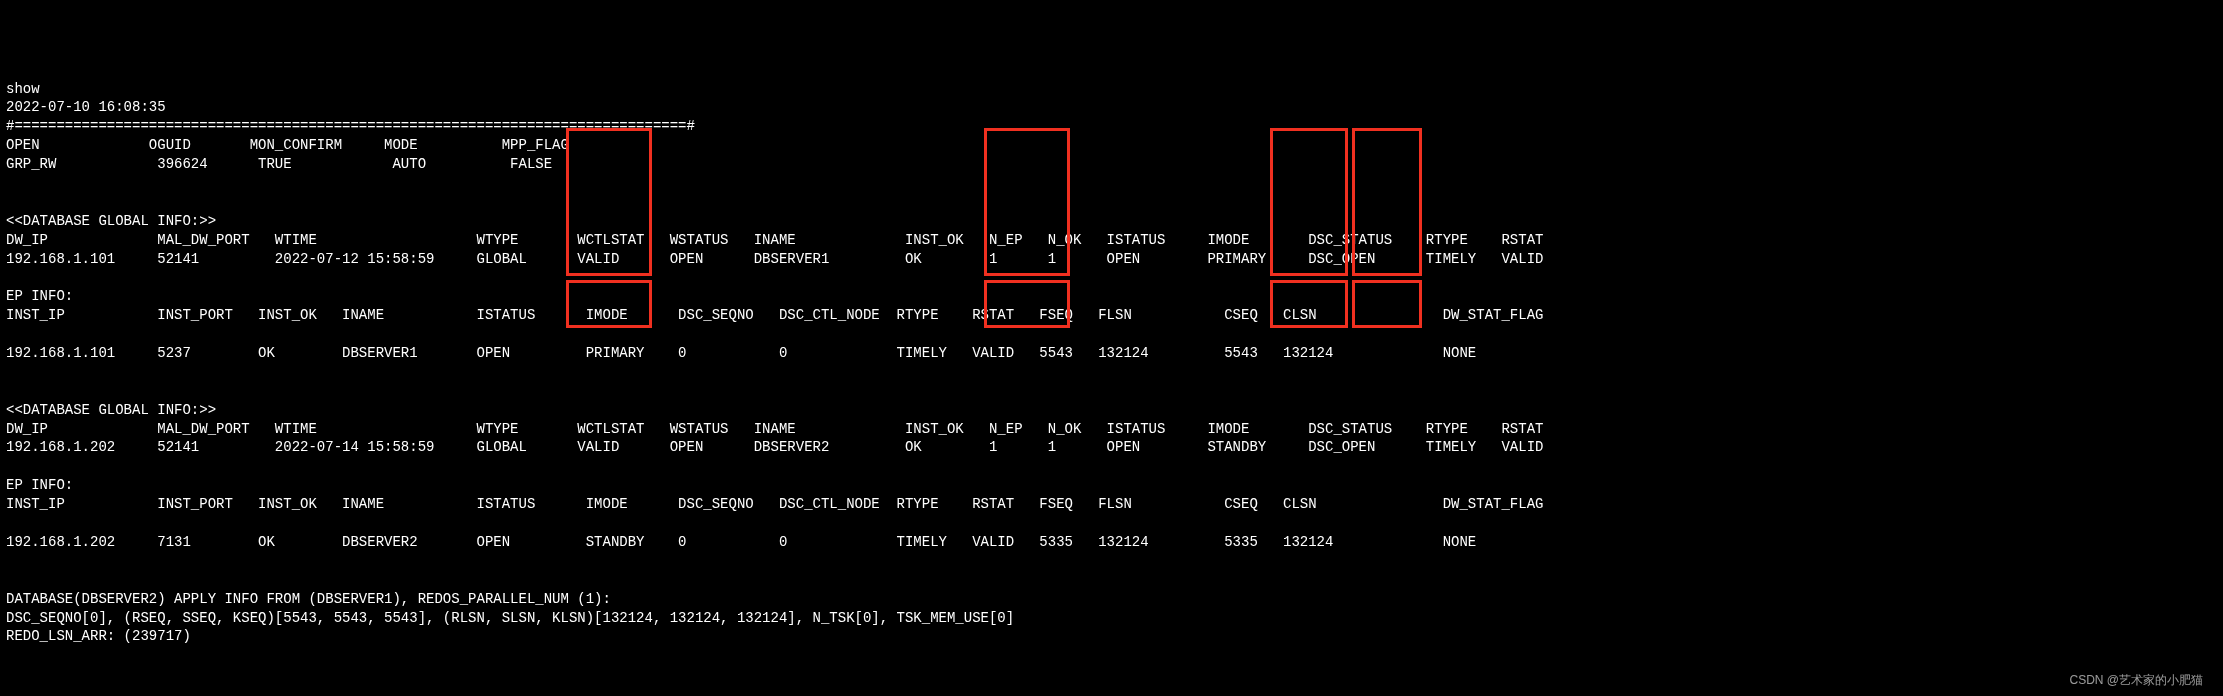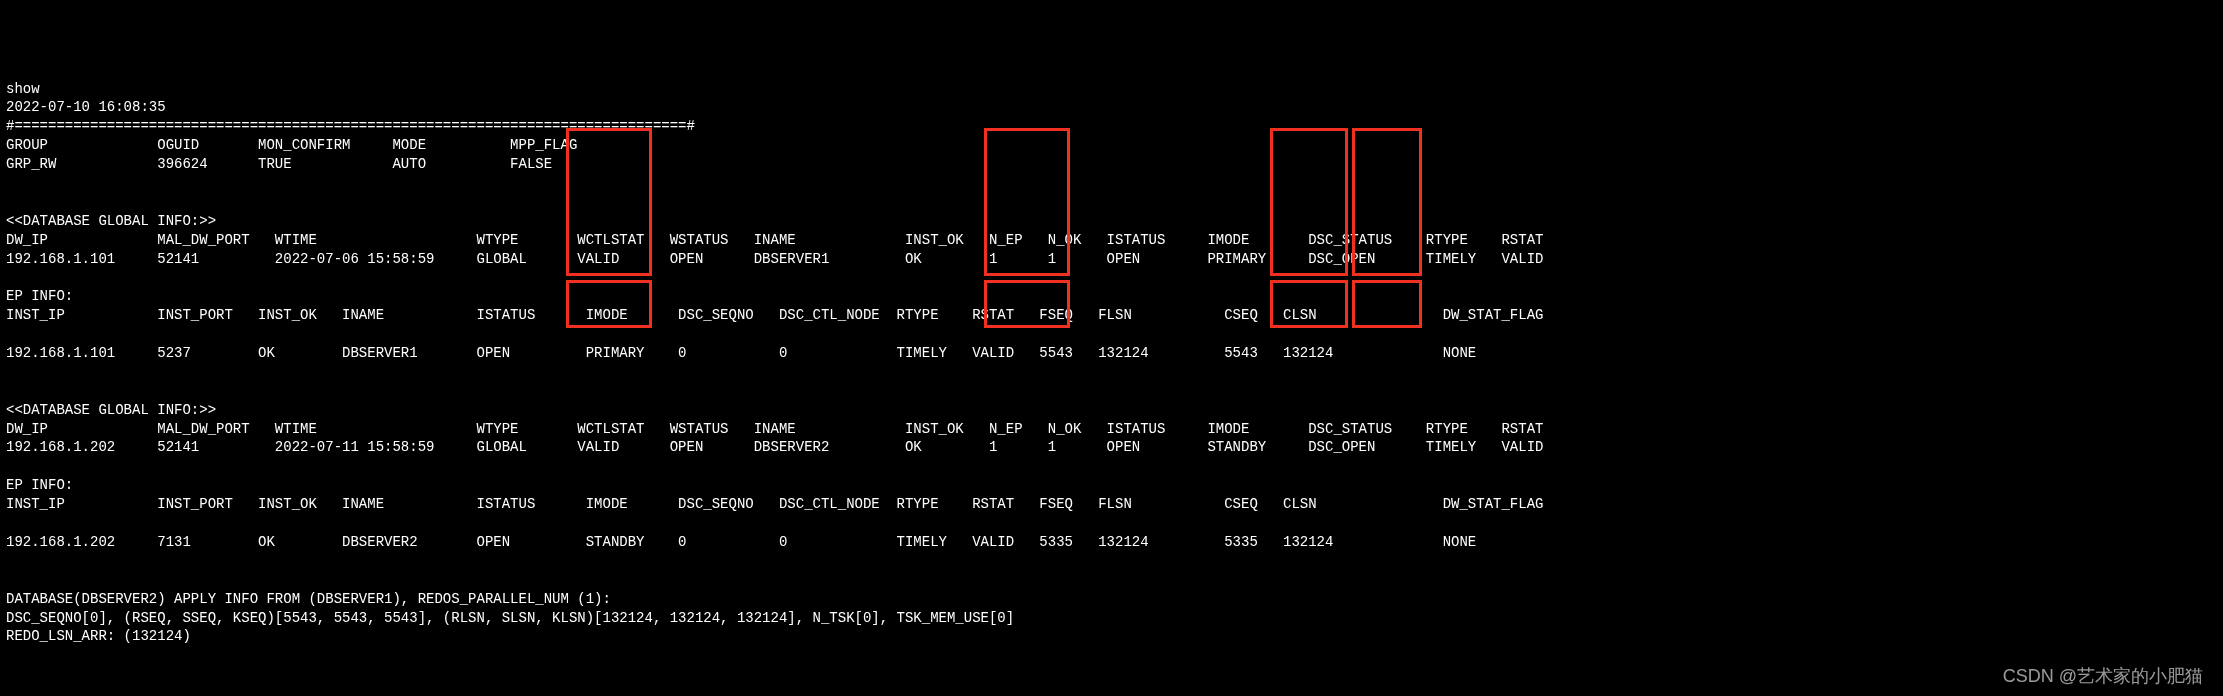--- a/index.html
+++ b/index.html
@@ -16,63 +16,63 @@
     height: 696px;
     box-sizing: border-box;
     overflow: hidden;
   }
   .watermark {
     position: absolute;
     right: 20px;
     bottom: 8px;
     color: rgba(255,255,255,0.6);
     font-family: sans-serif;
-    font-size: 18px;
+    font-size: 12px;
   }
   .hl {
     position: absolute;
     border: 3px solid #f03020;
     box-sizing: border-box;
   }
 </style>
 </head>
 <body>
 
 
 
 <span>show</span>
 <span>2022-07-10 16:08:35</span>
 <span>#================================================================================#</span>
-<span id="grp_hdr">GROUP             OGUID       MON_CONFIRM     MODE          MPP_FLAG  </span>
+<span id="grp_hdr">OPEN             OGUID       MON_CONFIRM     MODE          MPP_FLAG  </span>
 <span id="grp_row">GRP_RW            396624      TRUE            AUTO          FALSE     </span>
 
 
 <span>&lt;&lt;DATABASE GLOBAL INFO:&gt;&gt;</span>
 <span id="dw_hdr1">DW_IP             MAL_DW_PORT   WTIME                   WTYPE       WCTLSTAT   WSTATUS   INAME             INST_OK   N_EP   N_OK   ISTATUS     IMODE       DSC_STATUS    RTYPE    RSTAT   </span>
-<span id="dw_row1">192.168.1.101     52141         2022-07-06 15:58:59     GLOBAL      VALID      OPEN      DBSERVER1         OK        1      1      OPEN        PRIMARY     DSC_OPEN      TIMELY   VALID   </span>
+<span id="dw_row1">192.168.1.101     52141         2022-07-12 15:58:59     GLOBAL      VALID      OPEN      DBSERVER1         OK        1      1      OPEN        PRIMARY     DSC_OPEN      TIMELY   VALID   </span>
 
 <span>EP INFO:</span>
 <span id="ep_hdr1">INST_IP           INST_PORT   INST_OK   INAME           ISTATUS      IMODE      DSC_SEQNO   DSC_CTL_NODE  RTYPE    RSTAT   FSEQ   FLSN           CSEQ   CLSN               DW_STAT_FLAG  </span>
 
 <span id="ep_row1">192.168.1.101     5237        OK        DBSERVER1       OPEN         PRIMARY    0           0             TIMELY   VALID   5543   132124         5543   132124             NONE          </span>
 
 
 <span>&lt;&lt;DATABASE GLOBAL INFO:&gt;&gt;</span>
 <span id="dw_hdr2">DW_IP             MAL_DW_PORT   WTIME                   WTYPE       WCTLSTAT   WSTATUS   INAME             INST_OK   N_EP   N_OK   ISTATUS     IMODE       DSC_STATUS    RTYPE    RSTAT   </span>
-<span id="dw_row2">192.168.1.202     52141         2022-07-11 15:58:59     GLOBAL      VALID      OPEN      DBSERVER2         OK        1      1      OPEN        STANDBY     DSC_OPEN      TIMELY   VALID   </span>
+<span id="dw_row2">192.168.1.202     52141         2022-07-14 15:58:59     GLOBAL      VALID      OPEN      DBSERVER2         OK        1      1      OPEN        STANDBY     DSC_OPEN      TIMELY   VALID   </span>
 
 <span>EP INFO:</span>
 <span id="ep_hdr2">INST_IP           INST_PORT   INST_OK   INAME           ISTATUS      IMODE      DSC_SEQNO   DSC_CTL_NODE  RTYPE    RSTAT   FSEQ   FLSN           CSEQ   CLSN               DW_STAT_FLAG  </span>
 
 <span id="ep_row2">192.168.1.202     7131        OK        DBSERVER2       OPEN         STANDBY    0           0             TIMELY   VALID   5335   132124         5335   132124             NONE          </span>
 
 
 <span>DATABASE(DBSERVER2) APPLY INFO FROM (DBSERVER1), REDOS_PARALLEL_NUM (1):</span>
 <span>DSC_SEQNO[0], (RSEQ, SSEQ, KSEQ)[5543, 5543, 5543], (RLSN, SLSN, KLSN)[132124, 132124, 132124], N_TSK[0], TSK_MEM_USE[0]</span>
-<span>REDO_LSN_ARR: (132124)</span>
+<span>REDO_LSN_ARR: (239717)</span>
 
 <div class="watermark">CSDN @艺术家的小肥猫</div>
 
 
 <div class="hl" style="left:566px; top:128px; width:86px; height:148px;"></div>
 <div class="hl" style="left:984px; top:128px; width:86px; height:148px;"></div>
 <div class="hl" style="left:1270px; top:128px; width:78px; height:148px;"></div>
 <div class="hl" style="left:1352px; top:128px; width:70px; height:148px;"></div>
 
 <div class="hl" style="left:566px; top:280px; width:86px; height:48px;"></div>

